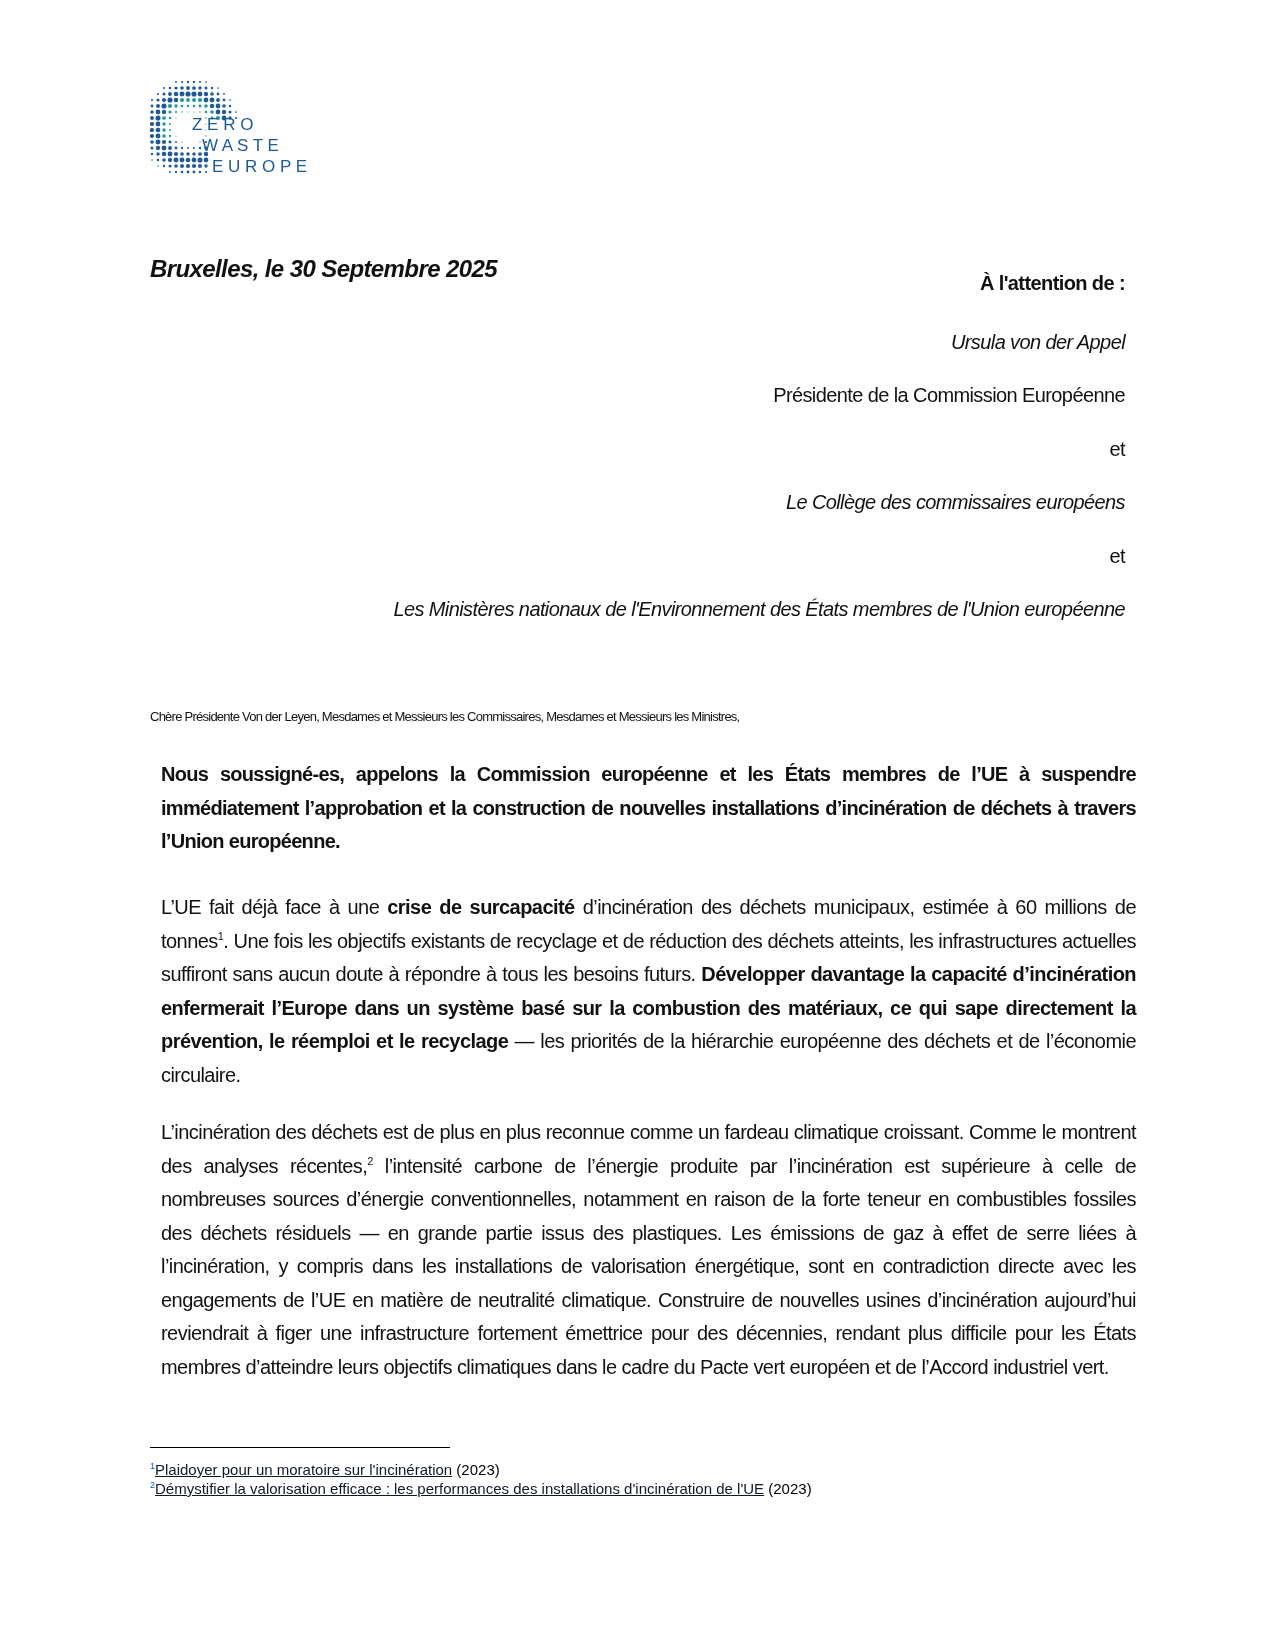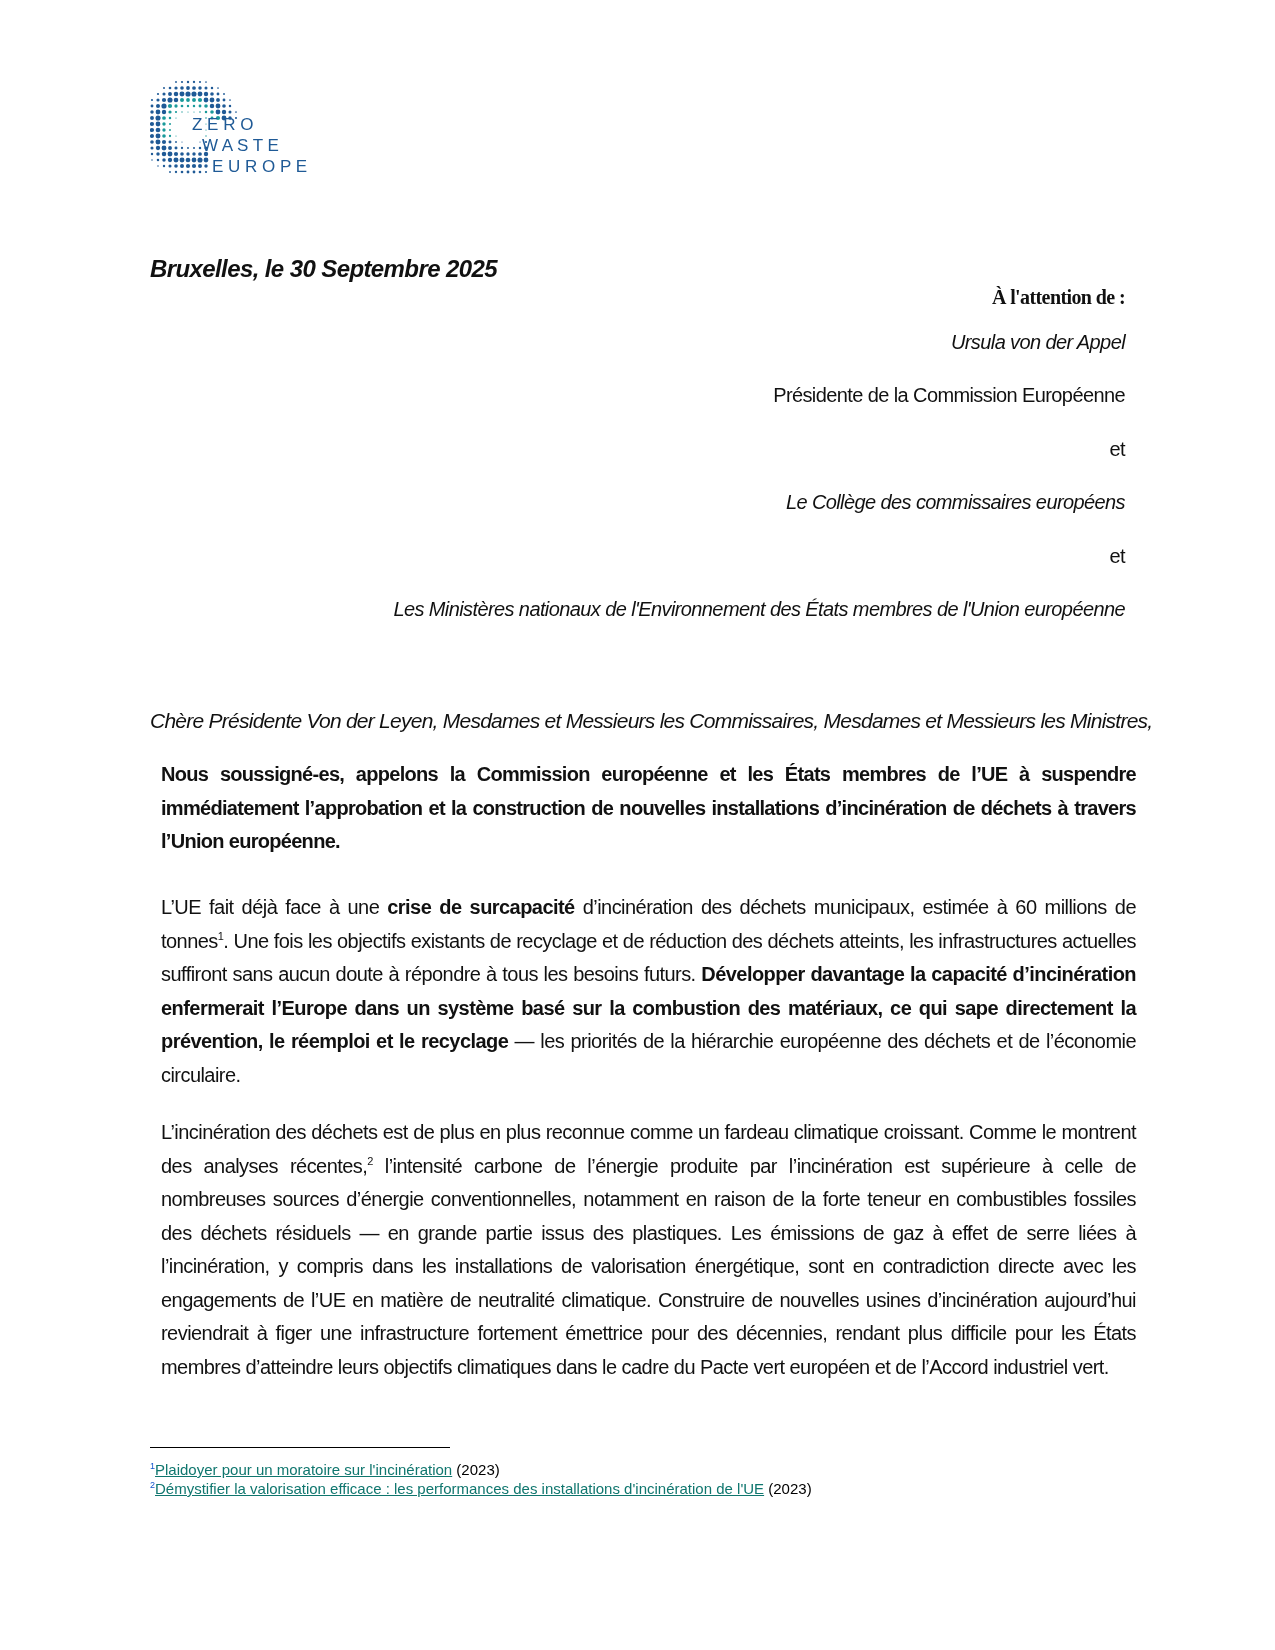--- a/index.html
+++ b/index.html
@@ -6,30 +6,30 @@
   body { width:1275px; height:1650px; position:relative; overflow:hidden;
          font-family:"Liberation Sans", sans-serif; color:#111; }
   .page { position:absolute; left:0; top:0; width:1275px; height:1650px; }
   .logo { position:absolute; left:150px; top:78px; width:190px; height:112px; }
   .logo svg { width:100%; height:100%; display:block; }
   .date { position:absolute; left:150px; top:218px; font-size:24px; font-weight:bold; font-style:italic; letter-spacing:-0.6px;margin-top:37px; }
   .addr { position:absolute; right:150px; text-align:right; font-size:20px; letter-spacing:-0.6px; white-space:nowrap; font-weight:300; }
   .addr.bold { font-weight:bold; }
   .addr.it { font-style:italic; }
   .subject { position:absolute; left:150px; top:653px; font-size:20px; font-weight:bold; letter-spacing:-0.9px; white-space:nowrap; }
-  .salutation { position:absolute; left:150px; top:709px; font-size:21px; letter-spacing:-0.75px; white-space:nowrap;font-style:italic; }
+  .salutation { position:absolute; left:150px; top:709px; font-size:13px; letter-spacing:-0.75px; white-space:nowrap; }
   .para { position:absolute; left:161px; width:975px; font-size:20px; line-height:33.5px; text-align:justify; letter-spacing:-0.55px; }
   .para b { font-weight:bold; }
   .para sup { font-size:11px; line-height:0; vertical-align:super; }
   .p-intro { top:758px; font-weight:bold; letter-spacing:-0.7px; }
   .p1 { top:891px; }
   .p2 { top:1116px; }
   .fn-rule { position:absolute; left:150px; top:1447px; width:300px; height:0; border-top:1.5px solid #000; }
   .footnote { position:absolute; left:150px; font-size:15px; color:#000; white-space:nowrap; font-family:"Liberation Sans", sans-serif; }
-  .footnote a { color:#0f766e; text-decoration:underline; }
+  .footnote a { color:#0f172a; text-decoration:underline; }
   .footnote sup { font-size:9px; color:#1155cc; vertical-align:super; line-height:0; }
   .fn1 { top:1461px; }
   .fn2 { top:1480px; }
 </style>
 </head>
 <body>
 
 <div class="page">
 
   <div class="logo">
@@ -189,21 +189,21 @@
           <circle cx="56" cy="94" r="1.09" fill="#1f5a96"></circle>
         </g>
       <text x="42" y="52" font-size="17" fill="#1f5a96" font-family="Liberation Sans, sans-serif">Z E R O</text>
       <text x="52" y="73" font-size="17" fill="#1f5a96" font-family="Liberation Sans, sans-serif">W A S T E</text>
       <text x="62" y="94" font-size="17" fill="#1f5a96" font-family="Liberation Sans, sans-serif">E U R O P E</text>
     </svg>
   </div>
 
   <div class="date">Bruxelles, le 30 Septembre 2025</div>
 
-  <div class="addr bold" style="top:286px;font-family:Liberation Serif, serif;">À l'attention de :</div>
+  <div class="addr bold" style="top:272px;">À l'attention de :</div>
   <div class="addr it" style="top:331px;">Ursula von der Appel</div>
   <div class="addr" style="top:384px;">Présidente de la Commission Européenne</div>
   <div class="addr" style="top:438px;">et</div>
   <div class="addr it" style="top:491px;">Le Collège des commissaires européens</div>
   <div class="addr" style="top:545px;">et</div>
   <div class="addr it" style="top:598px;">Les Ministères nationaux de l'Environnement des États membres de l'Union européenne</div>
 
 
   <div class="salutation">Chère Présidente Von der Leyen, Mesdames et Messieurs les Commissaires, Mesdames et Messieurs les Ministres,</div>
 

